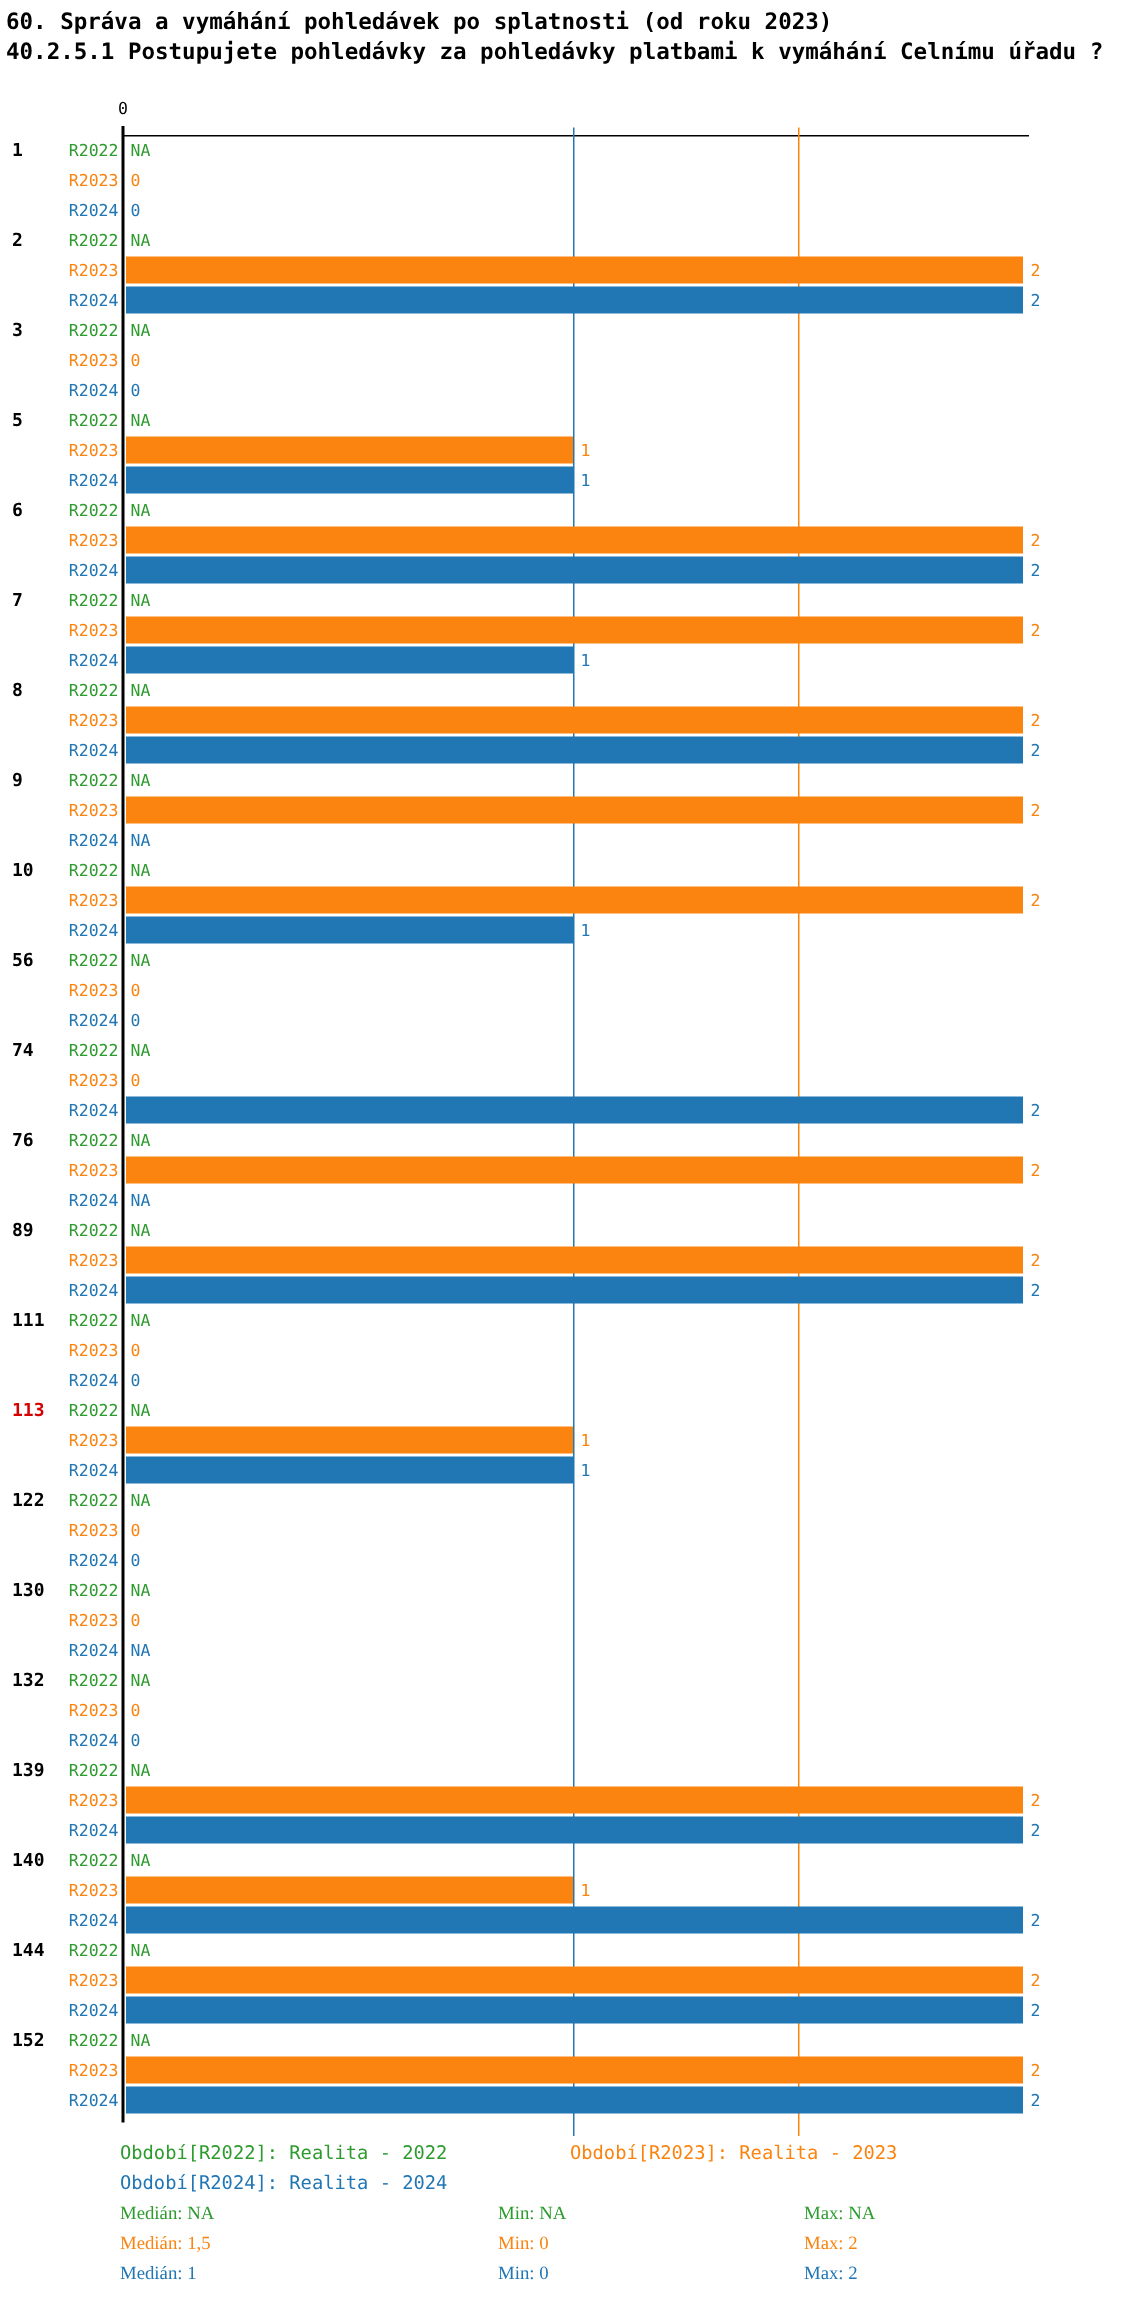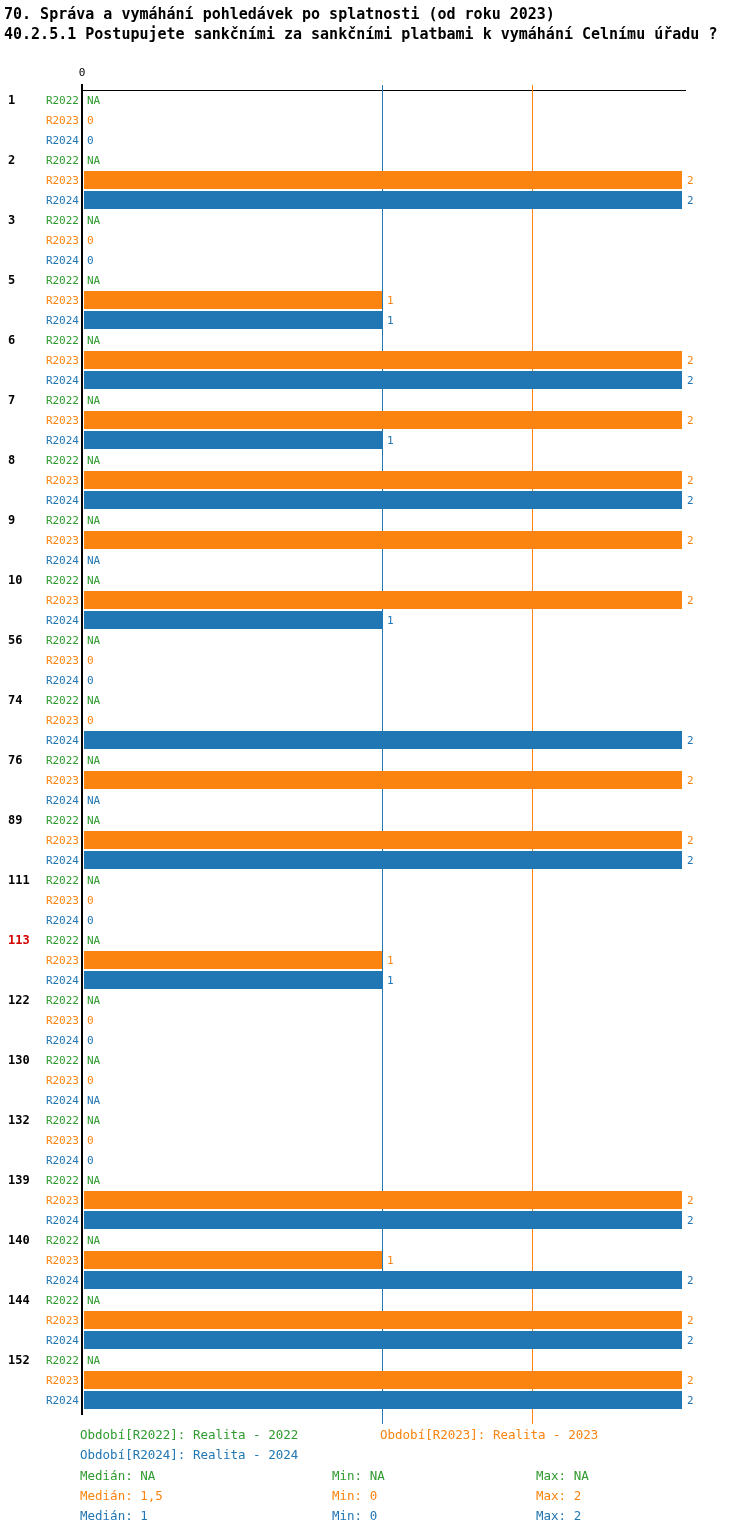--- a/index.html
+++ b/index.html
@@ -17,23 +17,23 @@
   .hline { position: absolute; height: 1px; background: #000000; }
   .vline-axis { position: absolute; width: 2px; background: #000000; z-index: 1; }
   .vline-med  { position: absolute; width: 1px; z-index: 1; }
   .zero-label { position: absolute; font-size: 11px; color: #000000; transform: translateX(-50%); }
   .grp-id { position: absolute; font-size: 12px; font-weight: bold; color: #000000; }
   .grp-id.red { color: #d40000; }
   .year-lbl { position: absolute; font-size: 11px; width: 58px; text-align: right; }
   .bar { position: absolute; height: 18px; z-index: 2; }
   .val-lbl { position: absolute; font-size: 11px; z-index: 3; }
   .leg { position: absolute; font-size: 12.5px; }
-  .stat { position: absolute; font-size: 12.5px; }
+  .stat { position: absolute; font-size: 12.5px; font-family: Liberation Serif, serif; }
 </style>
 </head>
 <body>
 
 <div id="screen">
-  <div class="abs title" style="left:4px; top:5px;">70. Správa a vymáhání pohledávek po splatnosti (od roku 2023)</div>
-  <div class="abs title" style="left:4px; top:25px;">40.2.5.1 Postupujete sankčními za sankčními platbami k vymáhání Celnímu úřadu ?</div>
+  <div class="abs title" style="left:4px; top:5px;">60. Správa a vymáhání pohledávek po splatnosti (od roku 2023)</div>
+  <div class="abs title" style="left:4px; top:25px;">40.2.5.1 Postupujete pohledávky za pohledávky platbami k vymáhání Celnímu úřadu ?</div>
 
   <div class="abs" id="chart-area" style="left:0; top:0; width:750px; height:1532px;"><div class="hline" style="left: 82px; top: 90px; width: 604px;"></div><div class="zero-label" style="left: 82px; top: 66px;">0</div><div class="vline-axis" style="left: 81px; top: 84px; height: 1331px;"></div><div class="vline-med" style="left: 532px; top: 85px; height: 1339px; background: rgb(251, 131, 15);"></div><div class="vline-med" style="left: 382px; top: 85px; height: 1339px; background: rgb(33, 118, 180);"></div><div class="grp-id" style="left: 8px; top: 93px;">1</div><div class="year-lbl" style="left: 21px; top: 94px; color: rgb(46, 155, 46);">R2022</div><div class="val-lbl" style="left: 87px; top: 94px; color: rgb(46, 155, 46);">NA</div><div class="year-lbl" style="left: 21px; top: 114px; color: rgb(251, 131, 15);">R2023</div><div class="val-lbl" style="left: 87px; top: 114px; color: rgb(251, 131, 15);">0</div><div class="year-lbl" style="left: 21px; top: 134px; color: rgb(33, 118, 180);">R2024</div><div class="val-lbl" style="left: 87px; top: 134px; color: rgb(33, 118, 180);">0</div><div class="grp-id" style="left: 8px; top: 153px;">2</div><div class="year-lbl" style="left: 21px; top: 154px; color: rgb(46, 155, 46);">R2022</div><div class="val-lbl" style="left: 87px; top: 154px; color: rgb(46, 155, 46);">NA</div><div class="year-lbl" style="left: 21px; top: 174px; color: rgb(251, 131, 15);">R2023</div><div class="bar" style="left: 84px; top: 171px; width: 598px; background: rgb(251, 131, 15);"></div><div class="val-lbl" style="left: 687px; top: 174px; color: rgb(251, 131, 15);">2</div><div class="year-lbl" style="left: 21px; top: 194px; color: rgb(33, 118, 180);">R2024</div><div class="bar" style="left: 84px; top: 191px; width: 598px; background: rgb(33, 118, 180);"></div><div class="val-lbl" style="left: 687px; top: 194px; color: rgb(33, 118, 180);">2</div><div class="grp-id" style="left: 8px; top: 213px;">3</div><div class="year-lbl" style="left: 21px; top: 214px; color: rgb(46, 155, 46);">R2022</div><div class="val-lbl" style="left: 87px; top: 214px; color: rgb(46, 155, 46);">NA</div><div class="year-lbl" style="left: 21px; top: 234px; color: rgb(251, 131, 15);">R2023</div><div class="val-lbl" style="left: 87px; top: 234px; color: rgb(251, 131, 15);">0</div><div class="year-lbl" style="left: 21px; top: 254px; color: rgb(33, 118, 180);">R2024</div><div class="val-lbl" style="left: 87px; top: 254px; color: rgb(33, 118, 180);">0</div><div class="grp-id" style="left: 8px; top: 273px;">5</div><div class="year-lbl" style="left: 21px; top: 274px; color: rgb(46, 155, 46);">R2022</div><div class="val-lbl" style="left: 87px; top: 274px; color: rgb(46, 155, 46);">NA</div><div class="year-lbl" style="left: 21px; top: 294px; color: rgb(251, 131, 15);">R2023</div><div class="bar" style="left: 84px; top: 291px; width: 298px; background: rgb(251, 131, 15);"></div><div class="val-lbl" style="left: 387px; top: 294px; color: rgb(251, 131, 15);">1</div><div class="year-lbl" style="left: 21px; top: 314px; color: rgb(33, 118, 180);">R2024</div><div class="bar" style="left: 84px; top: 311px; width: 298px; background: rgb(33, 118, 180);"></div><div class="val-lbl" style="left: 387px; top: 314px; color: rgb(33, 118, 180);">1</div><div class="grp-id" style="left: 8px; top: 333px;">6</div><div class="year-lbl" style="left: 21px; top: 334px; color: rgb(46, 155, 46);">R2022</div><div class="val-lbl" style="left: 87px; top: 334px; color: rgb(46, 155, 46);">NA</div><div class="year-lbl" style="left: 21px; top: 354px; color: rgb(251, 131, 15);">R2023</div><div class="bar" style="left: 84px; top: 351px; width: 598px; background: rgb(251, 131, 15);"></div><div class="val-lbl" style="left: 687px; top: 354px; color: rgb(251, 131, 15);">2</div><div class="year-lbl" style="left: 21px; top: 374px; color: rgb(33, 118, 180);">R2024</div><div class="bar" style="left: 84px; top: 371px; width: 598px; background: rgb(33, 118, 180);"></div><div class="val-lbl" style="left: 687px; top: 374px; color: rgb(33, 118, 180);">2</div><div class="grp-id" style="left: 8px; top: 393px;">7</div><div class="year-lbl" style="left: 21px; top: 394px; color: rgb(46, 155, 46);">R2022</div><div class="val-lbl" style="left: 87px; top: 394px; color: rgb(46, 155, 46);">NA</div><div class="year-lbl" style="left: 21px; top: 414px; color: rgb(251, 131, 15);">R2023</div><div class="bar" style="left: 84px; top: 411px; width: 598px; background: rgb(251, 131, 15);"></div><div class="val-lbl" style="left: 687px; top: 414px; color: rgb(251, 131, 15);">2</div><div class="year-lbl" style="left: 21px; top: 434px; color: rgb(33, 118, 180);">R2024</div><div class="bar" style="left: 84px; top: 431px; width: 298px; background: rgb(33, 118, 180);"></div><div class="val-lbl" style="left: 387px; top: 434px; color: rgb(33, 118, 180);">1</div><div class="grp-id" style="left: 8px; top: 453px;">8</div><div class="year-lbl" style="left: 21px; top: 454px; color: rgb(46, 155, 46);">R2022</div><div class="val-lbl" style="left: 87px; top: 454px; color: rgb(46, 155, 46);">NA</div><div class="year-lbl" style="left: 21px; top: 474px; color: rgb(251, 131, 15);">R2023</div><div class="bar" style="left: 84px; top: 471px; width: 598px; background: rgb(251, 131, 15);"></div><div class="val-lbl" style="left: 687px; top: 474px; color: rgb(251, 131, 15);">2</div><div class="year-lbl" style="left: 21px; top: 494px; color: rgb(33, 118, 180);">R2024</div><div class="bar" style="left: 84px; top: 491px; width: 598px; background: rgb(33, 118, 180);"></div><div class="val-lbl" style="left: 687px; top: 494px; color: rgb(33, 118, 180);">2</div><div class="grp-id" style="left: 8px; top: 513px;">9</div><div class="year-lbl" style="left: 21px; top: 514px; color: rgb(46, 155, 46);">R2022</div><div class="val-lbl" style="left: 87px; top: 514px; color: rgb(46, 155, 46);">NA</div><div class="year-lbl" style="left: 21px; top: 534px; color: rgb(251, 131, 15);">R2023</div><div class="bar" style="left: 84px; top: 531px; width: 598px; background: rgb(251, 131, 15);"></div><div class="val-lbl" style="left: 687px; top: 534px; color: rgb(251, 131, 15);">2</div><div class="year-lbl" style="left: 21px; top: 554px; color: rgb(33, 118, 180);">R2024</div><div class="val-lbl" style="left: 87px; top: 554px; color: rgb(33, 118, 180);">NA</div><div class="grp-id" style="left: 8px; top: 573px;">10</div><div class="year-lbl" style="left: 21px; top: 574px; color: rgb(46, 155, 46);">R2022</div><div class="val-lbl" style="left: 87px; top: 574px; color: rgb(46, 155, 46);">NA</div><div class="year-lbl" style="left: 21px; top: 594px; color: rgb(251, 131, 15);">R2023</div><div class="bar" style="left: 84px; top: 591px; width: 598px; background: rgb(251, 131, 15);"></div><div class="val-lbl" style="left: 687px; top: 594px; color: rgb(251, 131, 15);">2</div><div class="year-lbl" style="left: 21px; top: 614px; color: rgb(33, 118, 180);">R2024</div><div class="bar" style="left: 84px; top: 611px; width: 298px; background: rgb(33, 118, 180);"></div><div class="val-lbl" style="left: 387px; top: 614px; color: rgb(33, 118, 180);">1</div><div class="grp-id" style="left: 8px; top: 633px;">56</div><div class="year-lbl" style="left: 21px; top: 634px; color: rgb(46, 155, 46);">R2022</div><div class="val-lbl" style="left: 87px; top: 634px; color: rgb(46, 155, 46);">NA</div><div class="year-lbl" style="left: 21px; top: 654px; color: rgb(251, 131, 15);">R2023</div><div class="val-lbl" style="left: 87px; top: 654px; color: rgb(251, 131, 15);">0</div><div class="year-lbl" style="left: 21px; top: 674px; color: rgb(33, 118, 180);">R2024</div><div class="val-lbl" style="left: 87px; top: 674px; color: rgb(33, 118, 180);">0</div><div class="grp-id" style="left: 8px; top: 693px;">74</div><div class="year-lbl" style="left: 21px; top: 694px; color: rgb(46, 155, 46);">R2022</div><div class="val-lbl" style="left: 87px; top: 694px; color: rgb(46, 155, 46);">NA</div><div class="year-lbl" style="left: 21px; top: 714px; color: rgb(251, 131, 15);">R2023</div><div class="val-lbl" style="left: 87px; top: 714px; color: rgb(251, 131, 15);">0</div><div class="year-lbl" style="left: 21px; top: 734px; color: rgb(33, 118, 180);">R2024</div><div class="bar" style="left: 84px; top: 731px; width: 598px; background: rgb(33, 118, 180);"></div><div class="val-lbl" style="left: 687px; top: 734px; color: rgb(33, 118, 180);">2</div><div class="grp-id" style="left: 8px; top: 753px;">76</div><div class="year-lbl" style="left: 21px; top: 754px; color: rgb(46, 155, 46);">R2022</div><div class="val-lbl" style="left: 87px; top: 754px; color: rgb(46, 155, 46);">NA</div><div class="year-lbl" style="left: 21px; top: 774px; color: rgb(251, 131, 15);">R2023</div><div class="bar" style="left: 84px; top: 771px; width: 598px; background: rgb(251, 131, 15);"></div><div class="val-lbl" style="left: 687px; top: 774px; color: rgb(251, 131, 15);">2</div><div class="year-lbl" style="left: 21px; top: 794px; color: rgb(33, 118, 180);">R2024</div><div class="val-lbl" style="left: 87px; top: 794px; color: rgb(33, 118, 180);">NA</div><div class="grp-id" style="left: 8px; top: 813px;">89</div><div class="year-lbl" style="left: 21px; top: 814px; color: rgb(46, 155, 46);">R2022</div><div class="val-lbl" style="left: 87px; top: 814px; color: rgb(46, 155, 46);">NA</div><div class="year-lbl" style="left: 21px; top: 834px; color: rgb(251, 131, 15);">R2023</div><div class="bar" style="left: 84px; top: 831px; width: 598px; background: rgb(251, 131, 15);"></div><div class="val-lbl" style="left: 687px; top: 834px; color: rgb(251, 131, 15);">2</div><div class="year-lbl" style="left: 21px; top: 854px; color: rgb(33, 118, 180);">R2024</div><div class="bar" style="left: 84px; top: 851px; width: 598px; background: rgb(33, 118, 180);"></div><div class="val-lbl" style="left: 687px; top: 854px; color: rgb(33, 118, 180);">2</div><div class="grp-id" style="left: 8px; top: 873px;">111</div><div class="year-lbl" style="left: 21px; top: 874px; color: rgb(46, 155, 46);">R2022</div><div class="val-lbl" style="left: 87px; top: 874px; color: rgb(46, 155, 46);">NA</div><div class="year-lbl" style="left: 21px; top: 894px; color: rgb(251, 131, 15);">R2023</div><div class="val-lbl" style="left: 87px; top: 894px; color: rgb(251, 131, 15);">0</div><div class="year-lbl" style="left: 21px; top: 914px; color: rgb(33, 118, 180);">R2024</div><div class="val-lbl" style="left: 87px; top: 914px; color: rgb(33, 118, 180);">0</div><div class="grp-id red" style="left: 8px; top: 933px;">113</div><div class="year-lbl" style="left: 21px; top: 934px; color: rgb(46, 155, 46);">R2022</div><div class="val-lbl" style="left: 87px; top: 934px; color: rgb(46, 155, 46);">NA</div><div class="year-lbl" style="left: 21px; top: 954px; color: rgb(251, 131, 15);">R2023</div><div class="bar" style="left: 84px; top: 951px; width: 298px; background: rgb(251, 131, 15);"></div><div class="val-lbl" style="left: 387px; top: 954px; color: rgb(251, 131, 15);">1</div><div class="year-lbl" style="left: 21px; top: 974px; color: rgb(33, 118, 180);">R2024</div><div class="bar" style="left: 84px; top: 971px; width: 298px; background: rgb(33, 118, 180);"></div><div class="val-lbl" style="left: 387px; top: 974px; color: rgb(33, 118, 180);">1</div><div class="grp-id" style="left: 8px; top: 993px;">122</div><div class="year-lbl" style="left: 21px; top: 994px; color: rgb(46, 155, 46);">R2022</div><div class="val-lbl" style="left: 87px; top: 994px; color: rgb(46, 155, 46);">NA</div><div class="year-lbl" style="left: 21px; top: 1014px; color: rgb(251, 131, 15);">R2023</div><div class="val-lbl" style="left: 87px; top: 1014px; color: rgb(251, 131, 15);">0</div><div class="year-lbl" style="left: 21px; top: 1034px; color: rgb(33, 118, 180);">R2024</div><div class="val-lbl" style="left: 87px; top: 1034px; color: rgb(33, 118, 180);">0</div><div class="grp-id" style="left: 8px; top: 1053px;">130</div><div class="year-lbl" style="left: 21px; top: 1054px; color: rgb(46, 155, 46);">R2022</div><div class="val-lbl" style="left: 87px; top: 1054px; color: rgb(46, 155, 46);">NA</div><div class="year-lbl" style="left: 21px; top: 1074px; color: rgb(251, 131, 15);">R2023</div><div class="val-lbl" style="left: 87px; top: 1074px; color: rgb(251, 131, 15);">0</div><div class="year-lbl" style="left: 21px; top: 1094px; color: rgb(33, 118, 180);">R2024</div><div class="val-lbl" style="left: 87px; top: 1094px; color: rgb(33, 118, 180);">NA</div><div class="grp-id" style="left: 8px; top: 1113px;">132</div><div class="year-lbl" style="left: 21px; top: 1114px; color: rgb(46, 155, 46);">R2022</div><div class="val-lbl" style="left: 87px; top: 1114px; color: rgb(46, 155, 46);">NA</div><div class="year-lbl" style="left: 21px; top: 1134px; color: rgb(251, 131, 15);">R2023</div><div class="val-lbl" style="left: 87px; top: 1134px; color: rgb(251, 131, 15);">0</div><div class="year-lbl" style="left: 21px; top: 1154px; color: rgb(33, 118, 180);">R2024</div><div class="val-lbl" style="left: 87px; top: 1154px; color: rgb(33, 118, 180);">0</div><div class="grp-id" style="left: 8px; top: 1173px;">139</div><div class="year-lbl" style="left: 21px; top: 1174px; color: rgb(46, 155, 46);">R2022</div><div class="val-lbl" style="left: 87px; top: 1174px; color: rgb(46, 155, 46);">NA</div><div class="year-lbl" style="left: 21px; top: 1194px; color: rgb(251, 131, 15);">R2023</div><div class="bar" style="left: 84px; top: 1191px; width: 598px; background: rgb(251, 131, 15);"></div><div class="val-lbl" style="left: 687px; top: 1194px; color: rgb(251, 131, 15);">2</div><div class="year-lbl" style="left: 21px; top: 1214px; color: rgb(33, 118, 180);">R2024</div><div class="bar" style="left: 84px; top: 1211px; width: 598px; background: rgb(33, 118, 180);"></div><div class="val-lbl" style="left: 687px; top: 1214px; color: rgb(33, 118, 180);">2</div><div class="grp-id" style="left: 8px; top: 1233px;">140</div><div class="year-lbl" style="left: 21px; top: 1234px; color: rgb(46, 155, 46);">R2022</div><div class="val-lbl" style="left: 87px; top: 1234px; color: rgb(46, 155, 46);">NA</div><div class="year-lbl" style="left: 21px; top: 1254px; color: rgb(251, 131, 15);">R2023</div><div class="bar" style="left: 84px; top: 1251px; width: 298px; background: rgb(251, 131, 15);"></div><div class="val-lbl" style="left: 387px; top: 1254px; color: rgb(251, 131, 15);">1</div><div class="year-lbl" style="left: 21px; top: 1274px; color: rgb(33, 118, 180);">R2024</div><div class="bar" style="left: 84px; top: 1271px; width: 598px; background: rgb(33, 118, 180);"></div><div class="val-lbl" style="left: 687px; top: 1274px; color: rgb(33, 118, 180);">2</div><div class="grp-id" style="left: 8px; top: 1293px;">144</div><div class="year-lbl" style="left: 21px; top: 1294px; color: rgb(46, 155, 46);">R2022</div><div class="val-lbl" style="left: 87px; top: 1294px; color: rgb(46, 155, 46);">NA</div><div class="year-lbl" style="left: 21px; top: 1314px; color: rgb(251, 131, 15);">R2023</div><div class="bar" style="left: 84px; top: 1311px; width: 598px; background: rgb(251, 131, 15);"></div><div class="val-lbl" style="left: 687px; top: 1314px; color: rgb(251, 131, 15);">2</div><div class="year-lbl" style="left: 21px; top: 1334px; color: rgb(33, 118, 180);">R2024</div><div class="bar" style="left: 84px; top: 1331px; width: 598px; background: rgb(33, 118, 180);"></div><div class="val-lbl" style="left: 687px; top: 1334px; color: rgb(33, 118, 180);">2</div><div class="grp-id" style="left: 8px; top: 1353px;">152</div><div class="year-lbl" style="left: 21px; top: 1354px; color: rgb(46, 155, 46);">R2022</div><div class="val-lbl" style="left: 87px; top: 1354px; color: rgb(46, 155, 46);">NA</div><div class="year-lbl" style="left: 21px; top: 1374px; color: rgb(251, 131, 15);">R2023</div><div class="bar" style="left: 84px; top: 1371px; width: 598px; background: rgb(251, 131, 15);"></div><div class="val-lbl" style="left: 687px; top: 1374px; color: rgb(251, 131, 15);">2</div><div class="year-lbl" style="left: 21px; top: 1394px; color: rgb(33, 118, 180);">R2024</div><div class="bar" style="left: 84px; top: 1391px; width: 598px; background: rgb(33, 118, 180);"></div><div class="val-lbl" style="left: 687px; top: 1394px; color: rgb(33, 118, 180);">2</div><div class="leg" style="left: 80px; top: 1427px; color: rgb(46, 155, 46);">Období[R2022]: Realita - 2022</div><div class="leg" style="left: 380px; top: 1427px; color: rgb(251, 131, 15);">Období[R2023]: Realita - 2023</div><div class="leg" style="left: 80px; top: 1447px; color: rgb(33, 118, 180);">Období[R2024]: Realita - 2024</div><div class="stat" style="left: 80px; top: 1468px; color: rgb(46, 155, 46);">Medián: NA</div><div class="stat" style="left: 332px; top: 1468px; color: rgb(46, 155, 46);">Min: NA</div><div class="stat" style="left: 536px; top: 1468px; color: rgb(46, 155, 46);">Max: NA</div><div class="stat" style="left: 80px; top: 1488px; color: rgb(251, 131, 15);">Medián: 1,5</div><div class="stat" style="left: 332px; top: 1488px; color: rgb(251, 131, 15);">Min: 0</div><div class="stat" style="left: 536px; top: 1488px; color: rgb(251, 131, 15);">Max: 2</div><div class="stat" style="left: 80px; top: 1508px; color: rgb(33, 118, 180);">Medián: 1</div><div class="stat" style="left: 332px; top: 1508px; color: rgb(33, 118, 180);">Min: 0</div><div class="stat" style="left: 536px; top: 1508px; color: rgb(33, 118, 180);">Max: 2</div></div>
 </div>
 
 </body></html>

